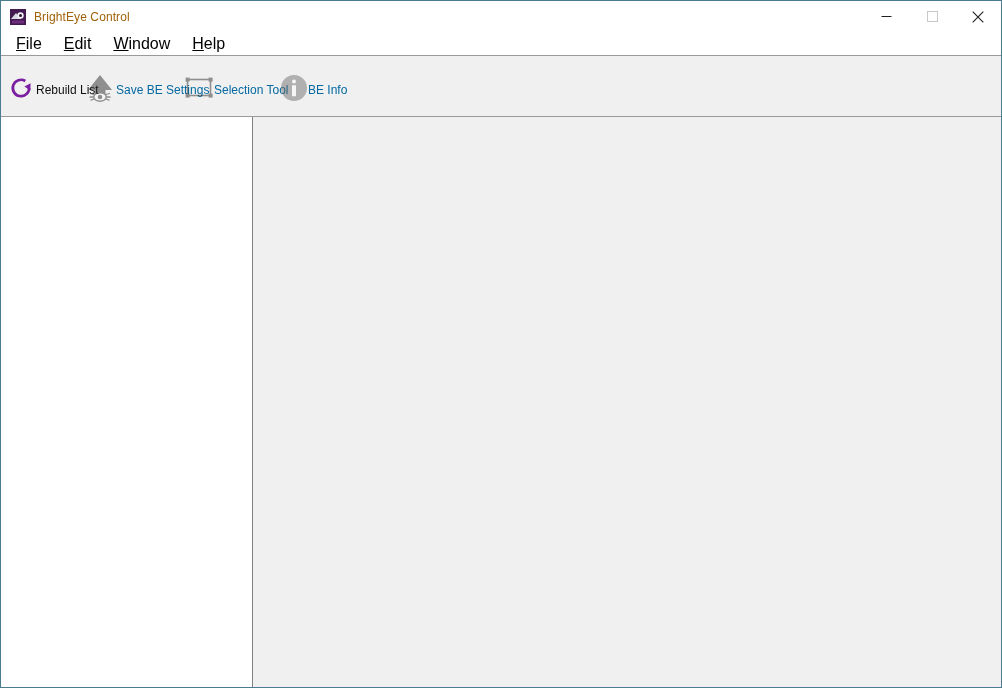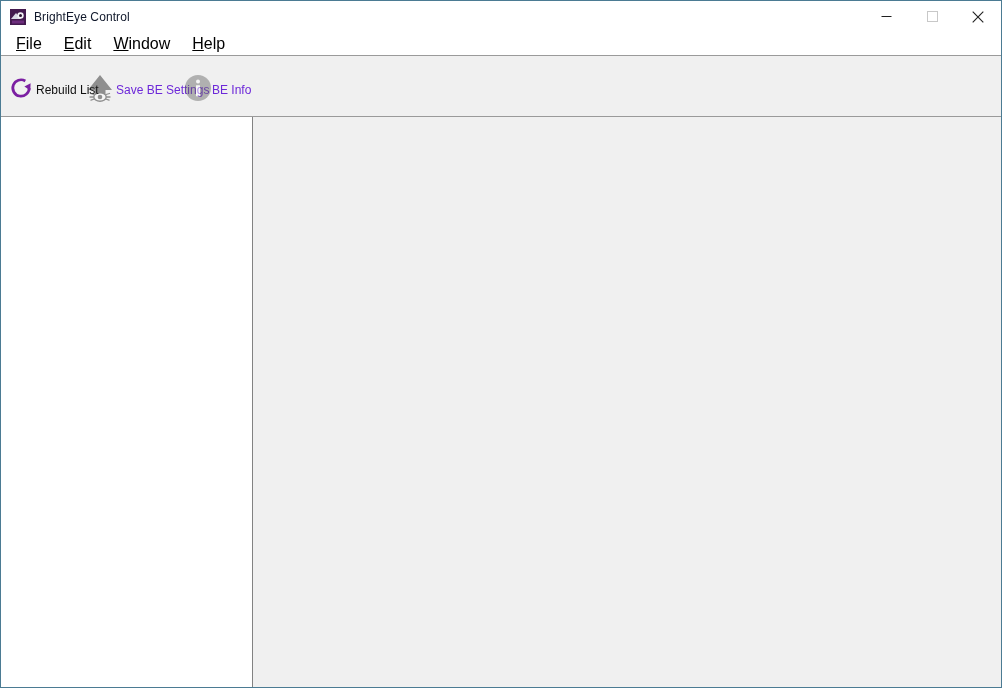--- a/index.html
+++ b/index.html
@@ -38,21 +38,21 @@
     width: 16px;
     height: 16px;
     margin-left: 9px;
     margin-right: 8px;
     position: relative;
     flex: 0 0 auto;
   }
   #app-icon svg { display: block; }
   #window-title {
     font-size: 12px;
-    color: #0f172a;
+    color: #a16207;
     letter-spacing: 0.1px;
     white-space: nowrap;
     flex: 0 0 auto;
   }
   #window-controls {
     position: absolute;
     right: 0;
     top: 0;
     height: 31px;
     display: flex;
@@ -118,21 +118,21 @@
     justify-content: center;
   }
   .tool-label {
     font-size: 12px;
     line-height: 14px;
     margin-top: 4px;
     white-space: nowrap;
     text-align: center;
   }
   .tool-button.enabled .tool-label { color: #111111; }
-  .tool-button.disabled .tool-label { color: #6d28d9; text-align: right; }
+  .tool-button.disabled .tool-label { color: #0369a1; text-align: right; }
   .tool-button.disabled .tool-icon { opacity: 0.45; }
 
   
   #tool-rebuild-list { width: 78px; }
   #tool-save-be-settings { width: 100px; }
   #tool-load-be-settings { width: 100px; }
   #tool-selection-tool { width: 96px; }
   #tool-be-info { width: 62px; }
 
   
@@ -231,20 +231,32 @@
             <line x1="25.0" y1="27.2" x2="21.7" y2="26.0"></line>
           </g>
           <ellipse cx="16" cy="24" rx="6.2" ry="4.2" fill="#ffffff" stroke="#1a1a1a" stroke-width="1.4"></ellipse>
           <circle cx="16" cy="24" r="2.3" fill="#1a1a1a"></circle>
         </svg>
       </div>
       <div class="tool-label">Save BE Settings</div>
     </div>
 
 
+    <div class="tool-button disabled" id="tool-selection-tool">
+      <div class="tool-icon">
+        <svg width="30" height="26" viewBox="0 0 30 26">
+          <rect x="3.5" y="4.5" width="23" height="16" fill="none" stroke="#1a1a1a" stroke-width="1.6"></rect>
+          <rect x="1.6" y="2.6" width="4" height="4" fill="#1a1a1a"></rect>
+          <rect x="24.6" y="2.6" width="4" height="4" fill="#1a1a1a"></rect>
+          <rect x="1.6" y="18.6" width="4" height="4" fill="#1a1a1a"></rect>
+          <rect x="24.6" y="18.6" width="4" height="4" fill="#1a1a1a"></rect>
+        </svg>
+      </div>
+      <div class="tool-label">Selection Tool</div>
+    </div>
 
     <div class="tool-button disabled" id="tool-be-info">
       <div class="tool-icon">
         <svg width="28" height="28" viewBox="0 0 28 28">
           <circle cx="14" cy="14" r="13" fill="#636363"></circle>
           <circle cx="14" cy="7.4" r="2.0" fill="#ffffff"></circle>
           <rect x="12.0" y="11.2" width="4.0" height="11.0" rx="0.4" fill="#ffffff"></rect>
         </svg>
       </div>
       <div class="tool-label">BE Info</div>

